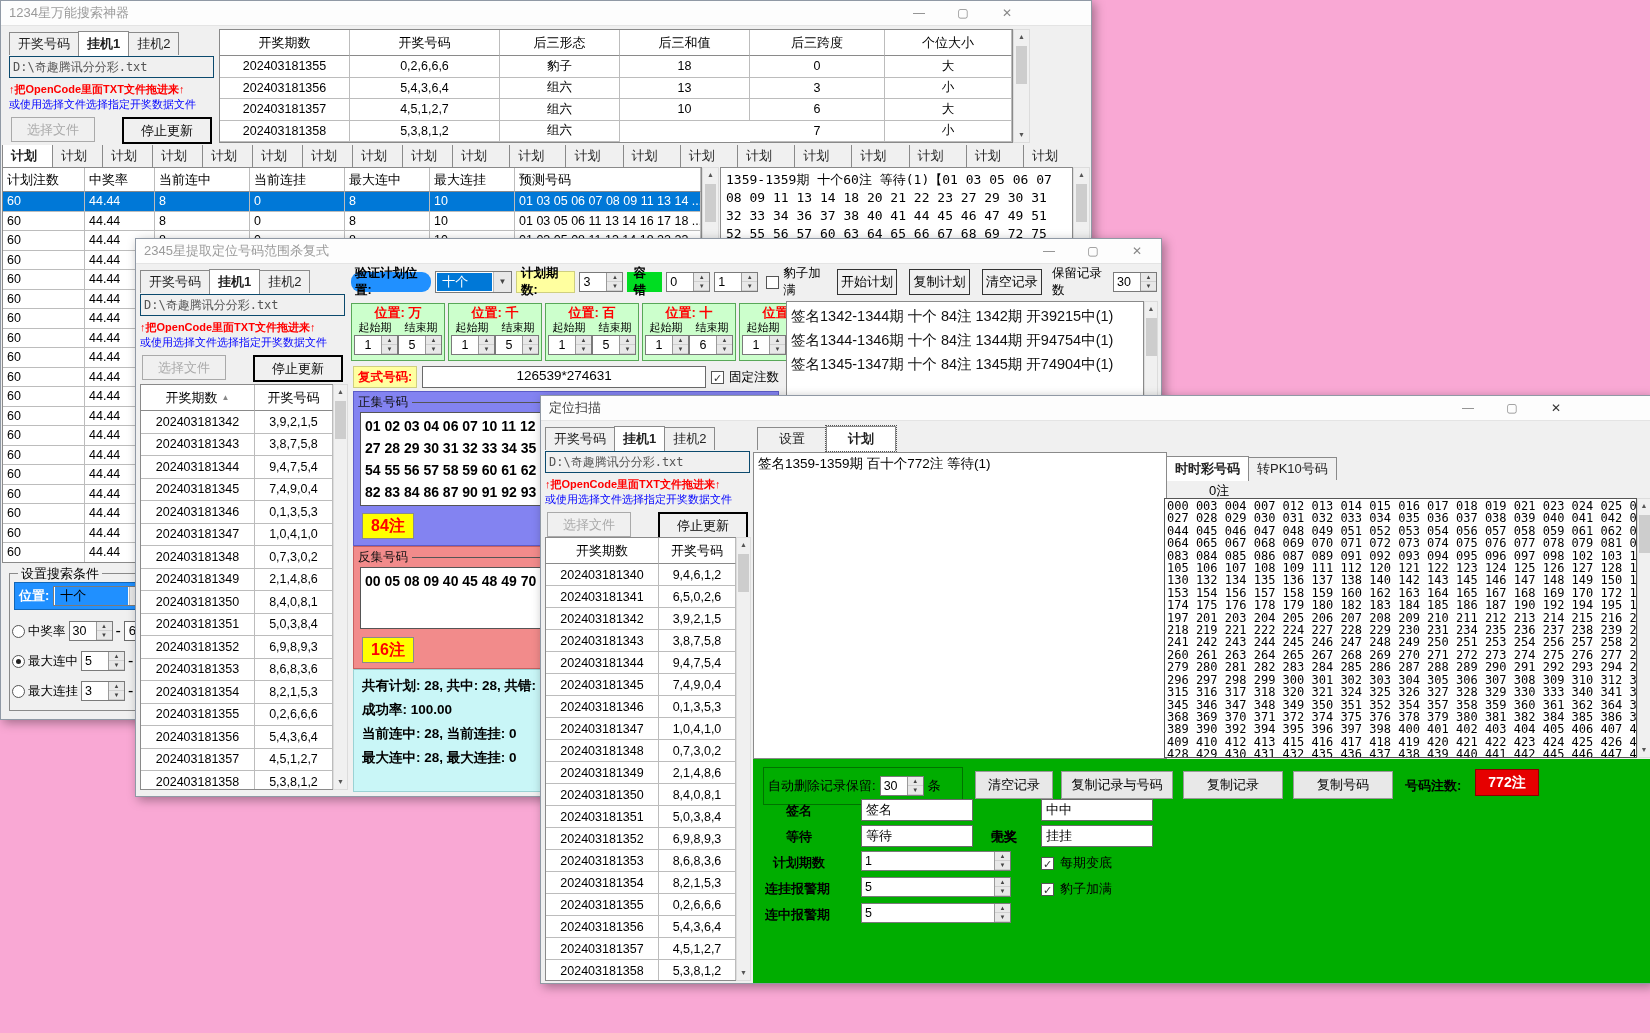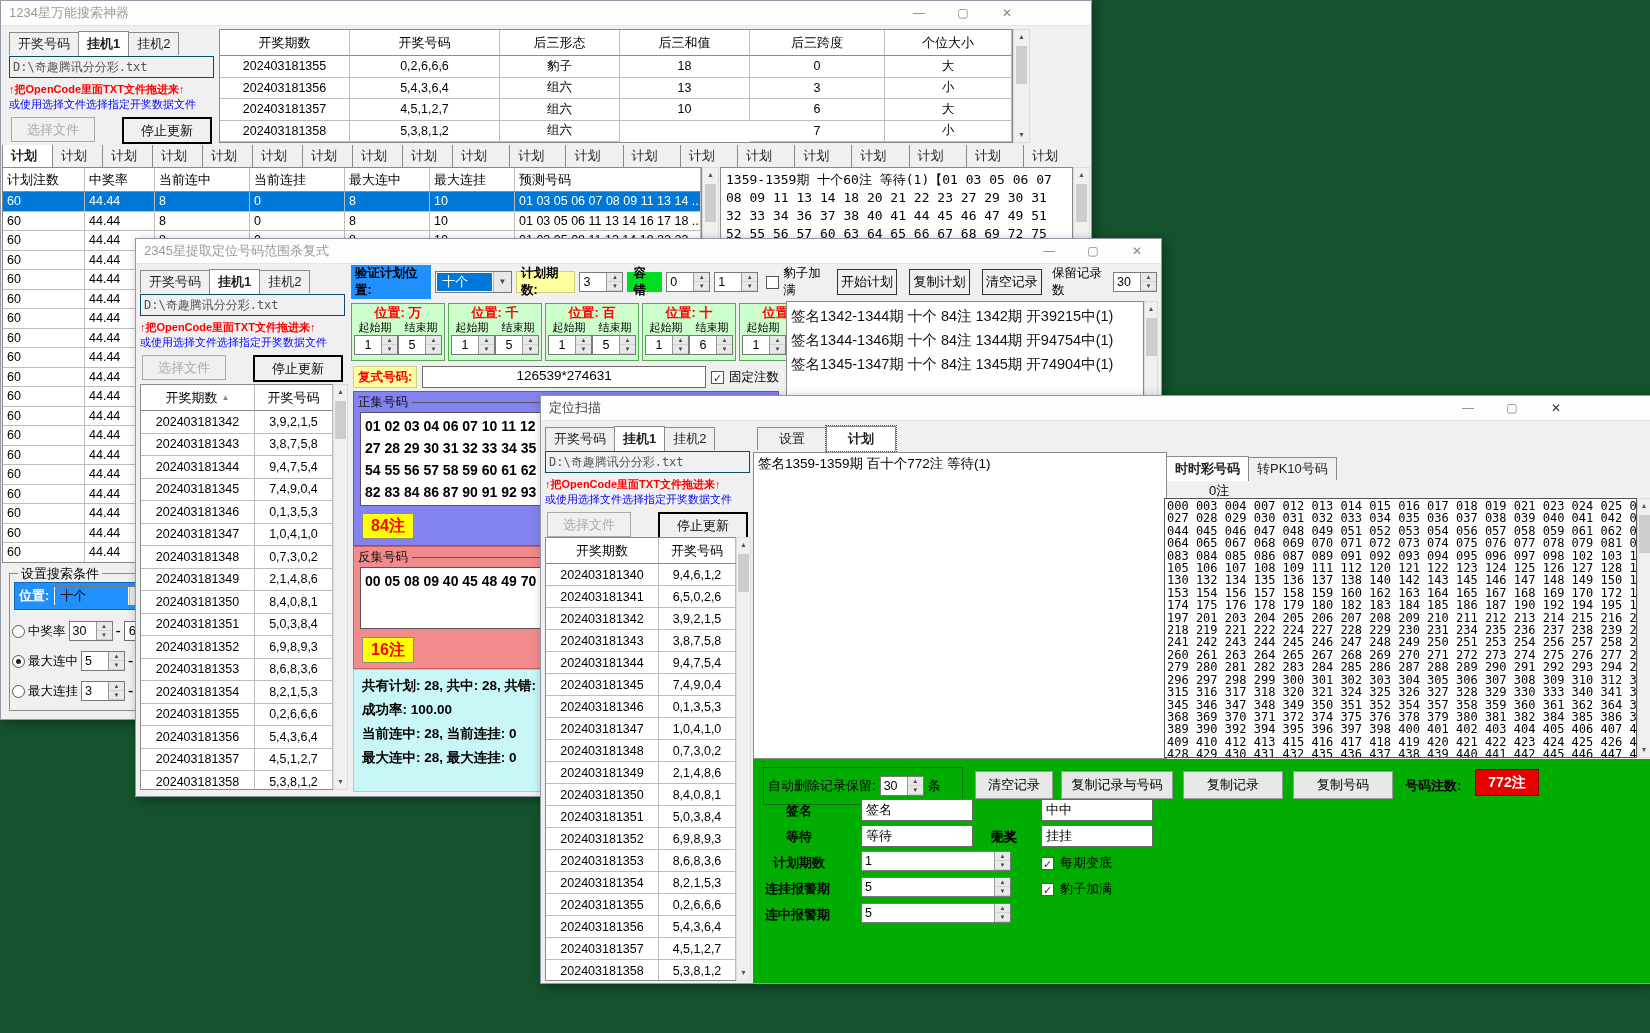--- a/index.html
+++ b/index.html
@@ -1,16 +1,16 @@
 <!DOCTYPE html>
 <html><head>
 <meta charset="utf-8">
 <style>
   html,body{margin:0;padding:0;background:#fff;font-family:"Liberation Sans",sans-serif;}
-  .stage{position:relative;width:1650px;height:1033px;overflow:hidden;background:#14532d;}
+  .stage{position:relative;width:1650px;height:1033px;overflow:hidden;background:#f9a8d4;}
   .win{position:absolute;background:#f0f0f0;border:1px solid #9099a5;box-shadow:3px 3px 10px rgba(0,0,0,.35);}
   .titlebar{position:absolute;left:0;top:0;right:0;height:25px;background:#fdfdfd;border-bottom:1px solid #e4e4e4;display:flex;align-items:center;padding:0 8px;box-sizing:border-box;font-size:13px;}
   .tb-title{color:#9a9a9a;}
   .tb-title.dark{color:#444;}
   .tb-btns{position:absolute;top:0;height:25px;display:flex;}
   .tb-btn{width:44px;text-align:center;line-height:25px;color:#888;font-size:12px;cursor:default;}
   .tabs{display:flex;align-items:flex-end;}
   .tab{background:#f0f0f0;border:1px solid #8a8a8a;border-bottom:none;padding:2px 8px;font-size:13px;margin-right:-1px;color:#222;height:18px;line-height:18px;}
   .tab.active{background:#fff;position:relative;top:1px;height:20px;line-height:20px;font-weight:bold;}
   .pathbox{background:#f0f0f0;border:1px solid #0c4a6e;color:#555;font-size:12px;font-family:"DejaVu Sans Mono",monospace;padding:2px 3px;white-space:nowrap;overflow:hidden;}
@@ -514,21 +514,21 @@
         </div>
       </div>
     <div class="abs vscroll" style="left:197px;top:145px;width:15px;height:406px;">
       <span class="arr">▲</span>
         <span class="thumb"></span>
         <span class="spacer"></span>
         <span class="arr">▼</span>
     </div>
 
     <div class="abs" style="left:215px;top:28px;width:806px;height:30px;display:flex;align-items:center;gap:4px;">
-      <span class="lbl-blue" style="height:34px;">验证计划位置:</span>
+      <span class="lbl-blue" style="height:20px;border-radius:9px;">验证计划位置:</span>
       <span class="combo" style="width:84px;">
         <span class="cval">十个</span>
         <span class="cbtn">▼</span>
       </span>
       <span class="lbl-yellow" style="height:20px;">计划期数:</span>
       <span class="spin">
           <span class="spin-val">3</span>
           <span class="spin-btns">
             <i>▲</i>
             <i>▼</i>

